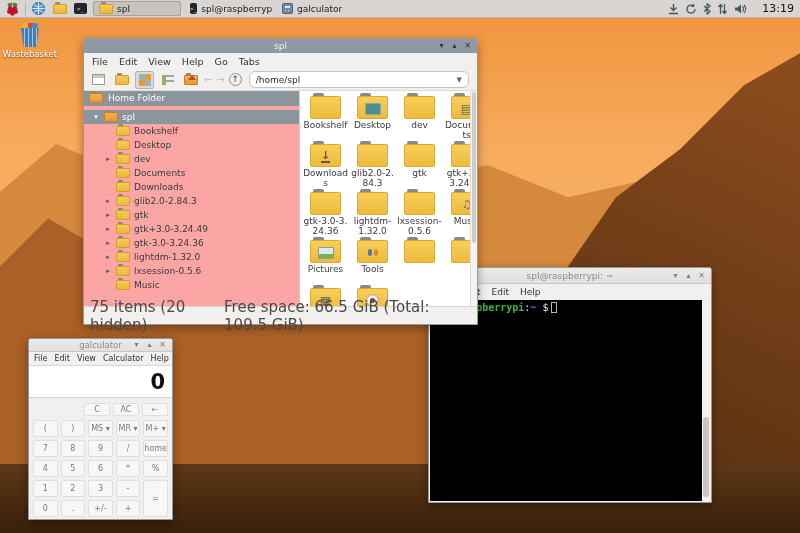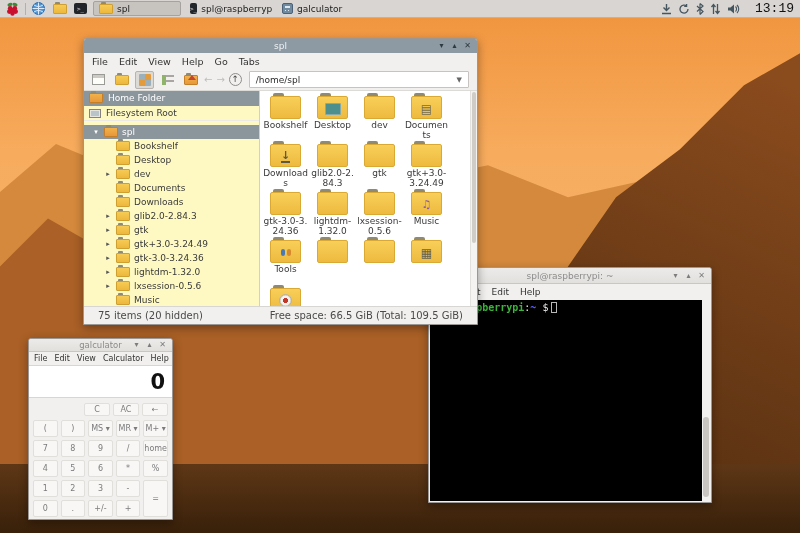--- a/index.html
+++ b/index.html
@@ -16,21 +16,21 @@
 
   
   .taskbar { position:absolute; top:0; left:0; right:0; height:18px; background:#d8d5d2; border-bottom:1px solid #b7b4b1;
     display:flex; align-items:center; padding:0 4px; gap:4px; z-index:60; }
   .tb-sep { width:1px; height:12px; background:#b2afac; }
   .launcher { width:17px; height:15px; display:flex; align-items:center; justify-content:center; }
   .task { display:flex; align-items:center; gap:4px; height:15px; padding:0 5px; font-size:9px; color:#1c1c1c; width:88px; overflow:hidden; white-space:nowrap; }
   .task.active { background:#c7c4c0; border:1px solid #a5a29f; border-radius:2px; }
   .tray { margin-left:auto; display:flex; align-items:center; gap:6px; padding-right:2px; }
   .tray svg { display:block; }
-  .clock { font-size:13px; color:#111; margin-left:9px;font-family:Liberation Mono, monospace; }
+  .clock { font-size:11px; color:#111; margin-left:9px; }
   .term-glyph { width:13px; height:11px; background:#22252a; border-radius:2px; color:#e8e8e8; font-size:6px; line-height:11px; text-align:center; font-family:"DejaVu Sans Mono",monospace; }
   .term-glyph::before { content:">_"; }
   .calc-glyph { width:11px; height:11px; border-radius:2px; background:linear-gradient(#8fa6ba 30%,#5f7document7 30%); background:#708aa0; border:1px solid #4c6076; position:relative; }
   .calc-glyph::before { content:""; position:absolute; left:2px; right:2px; top:2px; height:2px; background:#dfe8ef; }
   .calc-glyph::after { content:""; position:absolute; left:2px; right:2px; top:6px; bottom:2px;
     background:repeating-linear-gradient(90deg,#dfe8ef 0 1px,transparent 1px 3px); }
 
   
   .mf { position:relative; width:14px; height:10px; background:linear-gradient(#f6cb55,#edb83c); border:1px solid #cfa02f; border-radius:1px; flex:none; }
   .mf::before { content:""; position:absolute; top:-3px; left:1px; width:5px; height:2px; background:#8f8a76; border-radius:1px 1px 0 0; }
@@ -57,25 +57,25 @@
   .tbtn.pressed { background:#dcdad6; border-color:#b6b3b0; }
   .ic-tab { position:relative; width:13px; height:11px; border:1px solid #9a9a96; background:#fdfdfa; }
   .ic-tab::before { content:""; position:absolute; top:0; left:0; right:0; height:3px; background:#cdcac6; }
   .ic-grid { width:12px; height:12px; background:conic-gradient(#e29b3d 0 25%,#9bb0ba 0 50%,#e29b3d 0 75%,#9bb0ba 0); border-radius:1px; }
   .ic-list { width:12px; height:10px; border-left:4px solid #8fb36a;
     background:repeating-linear-gradient(180deg,#a9a6a2 0 2px,transparent 2px 5px); }
   .ic-home { position:relative; }
   .ic-home::after { content:""; position:absolute; top:-5px; left:3px; border:4px solid transparent; border-bottom:5px solid #c2472e; }
   .nav-arrow { font-size:10px; color:#c0bdb9; }
   .ic-up { width:13px; height:13px; border:1px solid #8f8c89; border-radius:50%; font-size:9px; line-height:11px; text-align:center; color:#4a4a4a; }
-  .pathbar { flex:1; height:17px; background:#fff; border:1px solid #c6c3c0; border-radius:1px; display:flex; align-items:center; font-size:9px; color:#2c2c2c; padding:0 6px; margin:0 3px; }
+  .pathbar { flex:1; height:17px; background:#fff; border:1px solid #c6c3c0; border-radius:6px; display:flex; align-items:center; font-size:9px; color:#2c2c2c; padding:0 6px; margin:0 3px; }
   .pathbar .chev { margin-left:auto; color:#666; font-size:7px; }
 
   .fm-body { position:absolute; top:52px; bottom:18px; left:0; right:0; display:flex; }
-  .sidebar { width:176px; border-right:1px solid #d2d0cd; background:#fef9c3; overflow:hidden; font-size:9px; color:#3a3a3a; }
+  .sidebar { width:216px; border-right:1px solid #d2d0cd; background:#fca5a5; overflow:hidden; font-size:9px; color:#3a3a3a; }
   .place-row { height:15px; display:flex; align-items:center; gap:5px; padding-left:5px; border-bottom:1px solid #eceae8; }
   .place-row.selected { background:#8b959c; color:#fff; border-bottom-color:#8b959c; }
   .ic-computer { width:12px; height:9px; border:1px solid #85827f; background:#e6e4e1; position:relative; flex:none; }
   .ic-computer::before { content:""; position:absolute; inset:1px; background:#b9c4c9; }
   .tree { margin-top:4px; }
   .tree-row { height:14px; display:flex; align-items:center; gap:4px; font-size:9px; }
   .tree-row .arr { width:8px; text-align:center; font-size:7px; color:#555; flex:none; }
   .tree-row.root { padding-left:8px; background:#8b959c; color:#fff; }
   .tree-row.root .arr { color:#fff; }
   .tree-row.child { padding-left:20px; }
@@ -91,21 +91,21 @@
   [data-emblem="music"]::after { content:"♫"; color:#8a5aa8; font-size:11px; }
   [data-emblem="pictures"]::after { content:""; width:14px; height:10px; border:1px solid #9a9a8a; border-radius:1px;
     background:linear-gradient(180deg,#dce9f0 0 55%,#7ab05a 55%); }
   [data-emblem="public"]::after { content:""; width:4px; height:7px; background:#4a7ab5; border-radius:2px; box-shadow:6px 0 0 #d8882e; margin-right:6px; }
   [data-emblem="templates"]::after { content:"▦"; color:#5f5f52; font-size:12px; }
   [data-emblem="videos"]::after { content:""; width:11px; height:11px; border-radius:50%; border:1px solid #b5b2a8;
     background:radial-gradient(circle,#c0392b 0 2.5px,#f6f3ee 2.5px 4.5px,#dbd8d1 4.5px); }
   .pane-scroll { position:absolute; right:0; top:0; bottom:0; width:7px; background:#f4f3f1; border-left:1px solid #e2e0dd; }
   .pane-scroll .thumb { position:absolute; top:1px; left:1px; right:1px; height:70%; background:#cfccc8; border-radius:3px; }
   .statusbar { position:absolute; left:0; right:0; bottom:0; height:18px; border-top:1px solid #d8d6d3; background:#f1f0ee;
-    display:flex; align-items:center; justify-content:space-between; padding:0 14px; font-size:10px; color:#4a4a4a; }
+    display:flex; align-items:center; justify-content:space-between; padding:0 6px; font-size:15px; color:#4a4a4a; }
 
   
   #term { left:428px; top:267px; width:284px; height:236px; z-index:20; }
   #term .titlebar { height:16px; }
   #term .menubar { height:15px; font-size:9px; }
   .term-body { position:absolute; top:32px; left:1px; right:1px; bottom:1px; background:#000; font-family:"DejaVu Sans Mono",monospace; font-size:10px; padding:2px 4px; }
   .p-user { color:#3cb43c; font-weight:bold; }
   .p-dir { color:#5c5cff; font-weight:bold; }
   .p-sym { color:#e8e8e8; }
   .cursor { display:inline-block; width:6px; height:11px; border:1px solid #b8b8b8; vertical-align:-2px; margin-left:3px; }
@@ -198,20 +198,27 @@
         <path d="M3.5 11 V2 M1.5 4 L3.5 1.5 L5.5 4 M7.5 1 v9 M5.5 8 L7.5 10.5 L9.5 8" fill="none" stroke="#46565f" stroke-width="1.3"></path>
       </svg>
       <svg width="13" height="12" viewBox="0 0 13 12">
         <path d="M1 4.5 h2.5 L7 1.5 v9 L3.5 7.5 H1 z" fill="#46565f"></path>
         <path d="M8.5 3.5 a3.5 3.5 0 0 1 0 5 M10 2 a5.5 5.5 0 0 1 0 8" fill="none" stroke="#46565f" stroke-width="1.1"></path>
       </svg>
       <span class="clock">13:19</span>
     </div>
   </div>
 
+  <div class="desktop-icon">
+    <div class="trash">
+      <div class="lid"></div>
+        <div class="can"></div>
+    </div>
+    <div class="dlabel">Wastebasket</div>
+  </div>
 
   <div class="window" id="term">
     <div class="titlebar inactive">
       <div class="title">spl@raspberrypi: ~</div>
       <div class="win-controls">
         <span class="wc">▾</span>
         <span class="wc">▴</span>
         <span class="wc">✕</span>
       </div>
     </div>
@@ -270,24 +277,20 @@
         <span class="chev">▼</span>
       </div>
     </div>
 
     <div class="fm-body">
       <div class="sidebar">
         <div class="place-row selected">
           <span class="mf home"></span>
           <span>Home Folder</span>
         </div>
-        <div class="place-row">
-          <span class="ic-computer"></span>
-          <span>Filesystem Root</span>
-        </div>
         <div class="tree">
           <div class="tree-row root">
             <span class="arr">▾</span>
             <span class="mf home"></span>
             <span>spl</span>
           </div>
           <div class="tree-row child">
               <span class="arr"></span>
               <span class="mf"></span>
               <span>Bookshelf</span>
@@ -416,20 +419,26 @@
               <span class="bf">
                 <span class="emblem" data-emblem="plain"></span>
               </span>
               <span class="label">lxsession-0.5.6</span>
             </div>
           <div class="fcell">
               <span class="bf">
                 <span class="emblem" data-emblem="music"></span>
               </span>
               <span class="label">Music</span>
+            </div>
+          <div class="fcell">
+              <span class="bf">
+                <span class="emblem" data-emblem="pictures"></span>
+              </span>
+              <span class="label">Pictures</span>
             </div>
           <div class="fcell">
               <span class="bf">
                 <span class="emblem" data-emblem="public"></span>
               </span>
               <span class="label">Tools</span>
             </div>
           <div class="fcell">
               <span class="bf">
                 <span class="emblem" data-emblem="plain"></span>

